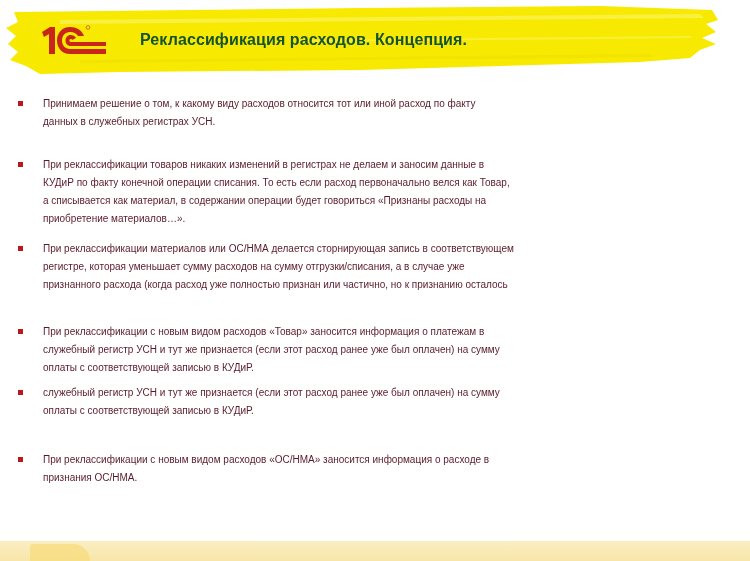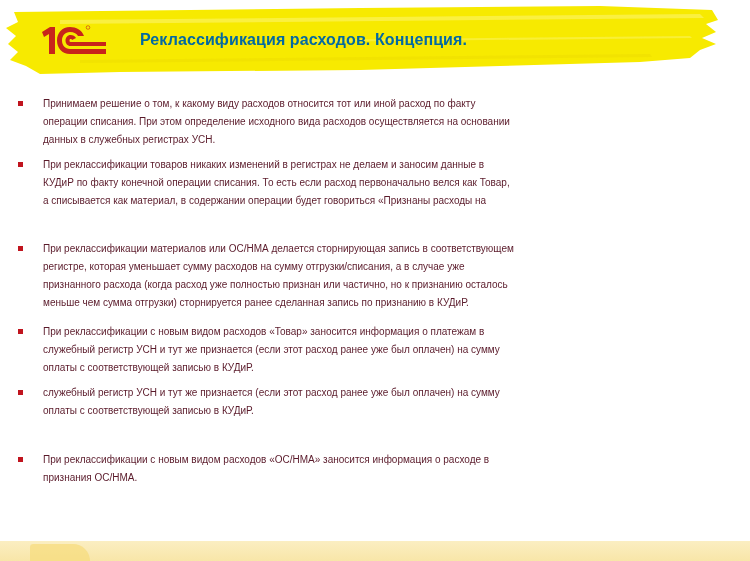--- a/index.html
+++ b/index.html
@@ -32,21 +32,21 @@
       top: 24px;
       width: 72px;
       height: 38px;
     }
     .title {
       position: absolute;
       left: 140px;
       top: 31px;
       font-size: 16px;
       font-weight: bold;
-      color: #0369a1;
+      color: #14532d;
       letter-spacing: 0.1px;
       white-space: nowrap;
     }
     .content {
       position: absolute;
       left: 0;
       top: 95px;
       width: 750px;
     }
     .bullet-item {
@@ -118,41 +118,40 @@
 </div>
 
 <div class="title">Реклассификация расходов. Концепция.</div>
 
 <div class="content">
 
   <div class="bullet-item" style="top:0px;">
     <div class="bullet-marker" style="top:6px;"></div>
     <div class="bullet-text">
       <span class="line">Принимаем решение о том, к какому виду расходов относится тот или иной расход по факту</span>
-      <span class="line">операции списания. При этом определение исходного вида расходов осуществляется на основании</span>
       <span class="line">данных в служебных регистрах УСН.</span>
     </div>
   </div>
 
   <div class="bullet-item" style="top:61px;">
     <div class="bullet-marker" style="top:6px;"></div>
     <div class="bullet-text">
       <span class="line">При реклассификации товаров никаких изменений в регистрах не делаем и заносим данные в</span>
       <span class="line">КУДиР по факту конечной операции списания. То есть если расход первоначально велся как Товар,</span>
       <span class="line">а списывается как материал, в содержании операции будет говориться «Признаны расходы на</span>
+      <span class="line">приобретение материалов…».</span>
     </div>
   </div>
 
   <div class="bullet-item" style="top:145px;">
     <div class="bullet-marker" style="top:6px;"></div>
     <div class="bullet-text">
       <span class="line">При реклассификации материалов или ОС/НМА делается сторнирующая запись в соответствующем</span>
       <span class="line">регистре, которая уменьшает сумму расходов на сумму отгрузки/списания, а в случае уже</span>
       <span class="line">признанного расхода (когда расход уже полностью признан или частично, но к признанию осталось</span>
-      <span class="line">меньше чем сумма отгрузки) сторнируется ранее сделанная запись по признанию в КУДиР.</span>
     </div>
   </div>
 
   <div class="bullet-item" style="top:228px;">
     <div class="bullet-marker" style="top:6px;"></div>
     <div class="bullet-text">
       <span class="line">При реклассификации с новым видом расходов «Товар» заносится информация о платежам в</span>
       <span class="line">служебный регистр УСН и тут же признается (если этот расход ранее уже был оплачен) на сумму</span>
       <span class="line">оплаты с соответствующей записью в КУДиР.</span>
     </div>

